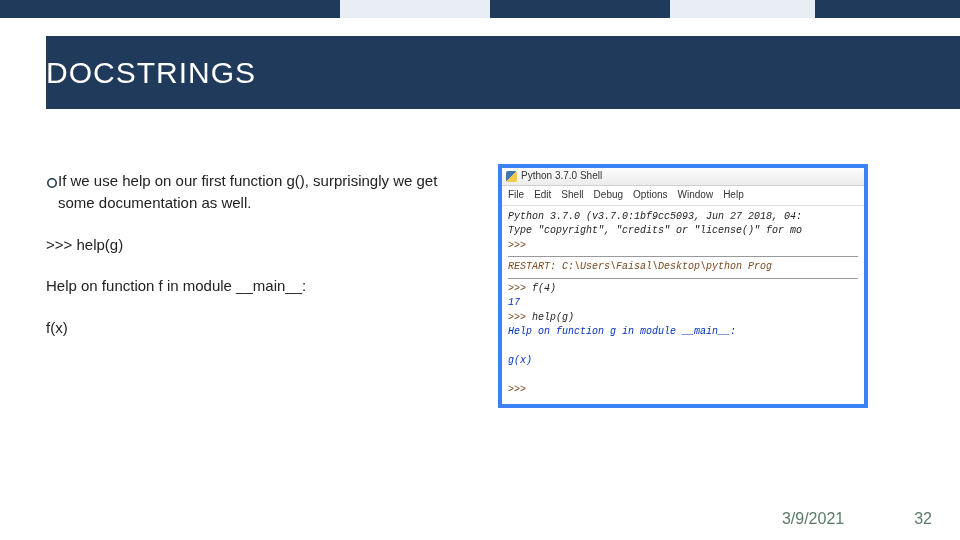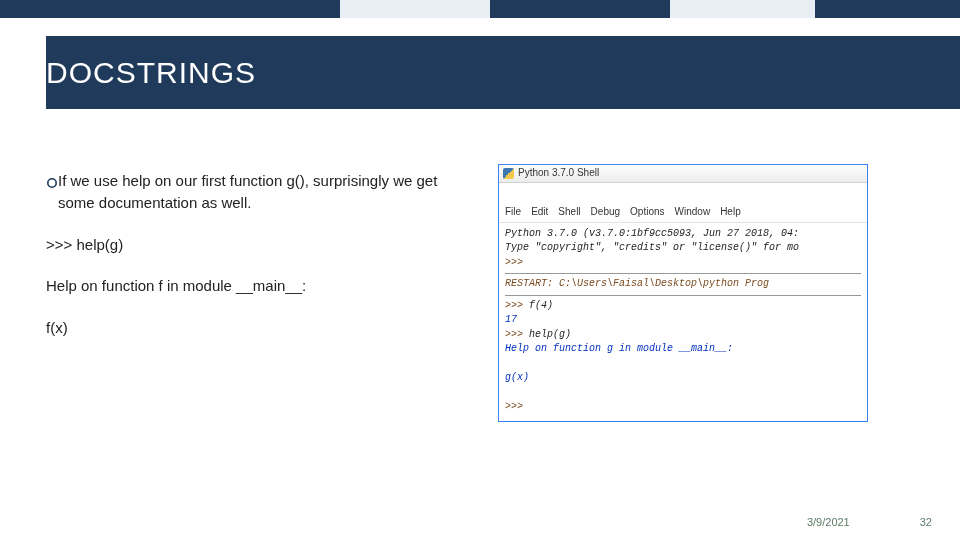--- a/index.html
+++ b/index.html
@@ -26,32 +26,32 @@
   .left-col  { flex: 0 0 430px; font-size: 15px; color: #222; line-height: 1.45; }
   .right-col { flex: 0 0 370px; }
 
   .bullet-row { display: flex; align-items: flex-start; margin-top: 6px; }
   .bullet-icon { flex: 0 0 auto; margin-top: 3px; }
   .bullet-text { flex: 1 1 auto; }
 
   .left-col .line { margin-top: 20px; }
 
   
-  .shell { border: 1px solid #3b82f6; background: #ffffff; font-size: 10px; line-height: 1.45; color: #333; width: 370px; }
+  .shell { border: 4px solid #3b82f6; background: #ffffff; font-size: 10px; line-height: 1.45; color: #333; width: 370px; }
   .shell .titlebar { display: flex; align-items: center; gap: 4px; height: 18px; padding: 0 4px; border-bottom: 1px solid #d0d0d0; background: linear-gradient(#fdfdfd,#ececec); font-size: 10px; color: #333; }
   .shell .titlebar .pyicon { width: 11px; height: 11px; background: linear-gradient(135deg,#3c77b0 50%,#f2c94c 50%); border-radius: 2px; }
-  .shell .menubar { display: flex; gap: 10px; padding: 2px 6px; font-size: 10px; color: #333; border-bottom: 1px solid #e3e3e3; margin-top: 20px; }
+  .shell .menubar { display: flex; gap: 10px; padding: 2px 6px; font-size: 10px; color: #333; border-bottom: 1px solid #e3e3e3; }
   .shell .body { padding: 4px 6px 6px 6px; font-family: "Courier New", monospace; font-size: 10px; white-space: pre; color: #222; font-style: italic; }
   .shell .body .hr { border-top: 1px solid #999; margin: 3px 0; }
   .prompt { color: #7a4a1e; }
   .out    { color: #0030c0; }
   .call   { color: #222; }
 
   
-  .footer { position: absolute; bottom: 12px; right: 28px; font-size: 11px; color: #5b7a68; display: flex; gap: 70px; }
+  .footer { position: absolute; bottom: 12px; right: 28px; font-size: 16px; color: #5b7a68; display: flex; gap: 70px; }
 </style>
 </head>
 <body>
 
 <div class="slide">
 
   <div class="topbar">
     <div class="seg-dark  seg1"></div>
     <div class="seg-light seg2"></div>
     <div class="seg-dark  seg3"></div>

